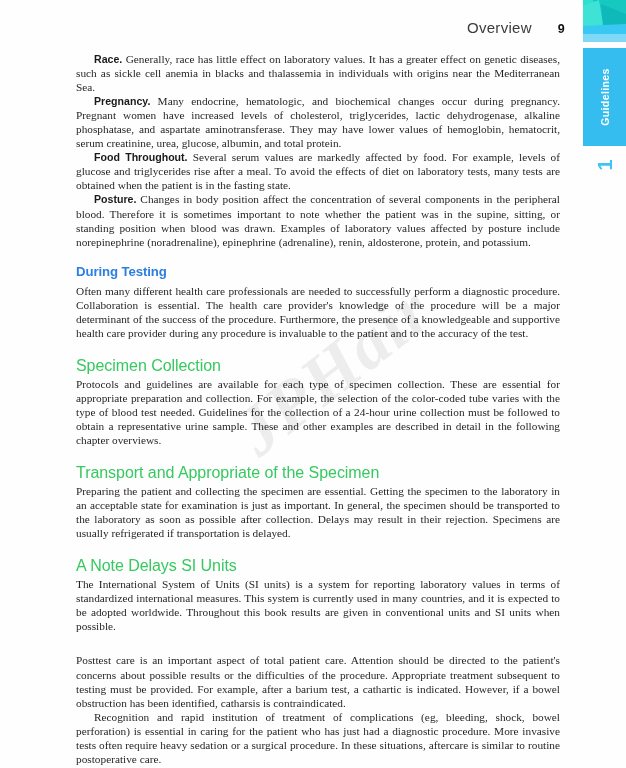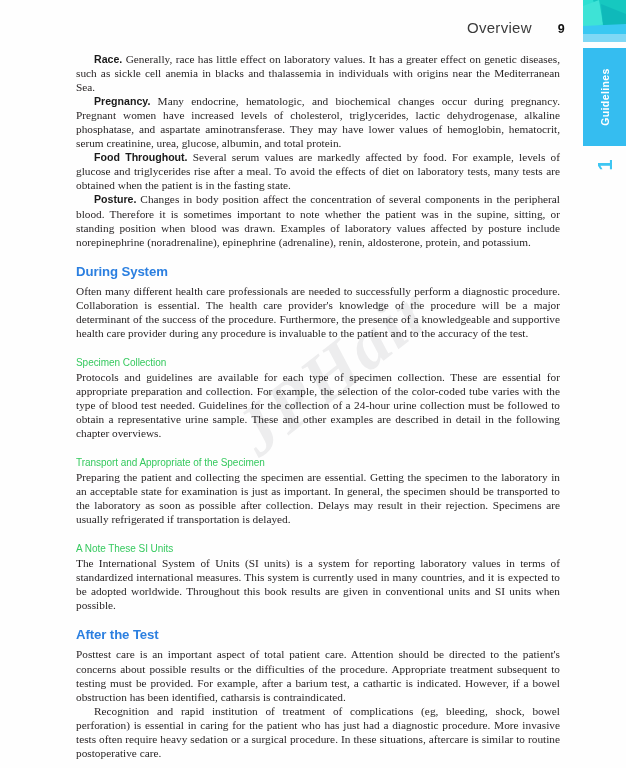--- a/index.html
+++ b/index.html
@@ -156,21 +156,21 @@
     margin: 0;
     font-family: "Liberation Sans", sans-serif;
     font-size: 13.2px;
     font-weight: 700;
     color: #2b7fe0;
     letter-spacing: -0.1px;
   }
   h3.head-green {
     margin: 0;
     font-family: "Liberation Sans", sans-serif;
-    font-size: 10px;
+    font-size: 16px;
     font-weight: 400;
     color: #36c95f;
     letter-spacing: -0.05px;
   }
   .sp-blue   { height: 15px; }
   .sp-green  { height: 17px; }
   .sp-after  { height: 5px; }
   .sp-afterg { height: 2px; }
 </style>
 </head>
@@ -211,39 +211,38 @@
 
     <p class="body indent"><span class="lead">Race.</span><span> Generally, race has little effect on laboratory values. It has a greater effect on genetic diseases, such as sickle cell anemia in blacks and thalassemia in individuals with origins near the Mediterranean Sea.</span></p>
 
     <p class="body indent"><span class="lead">Pregnancy.</span><span> Many endocrine, hematologic, and biochemical changes occur during pregnancy. Pregnant women have increased levels of cholesterol, triglycerides, lactic dehydrogenase, alkaline phosphatase, and aspartate aminotransferase. They may have lower values of hemoglobin, hematocrit, serum creatinine, urea, glucose, albumin, and total protein.</span></p>
 
     <p class="body indent"><span class="lead">Food Throughout.</span><span> Several serum values are markedly affected by food. For example, levels of glucose and triglycerides rise after a meal. To avoid the effects of diet on laboratory tests, many tests are obtained when the patient is in the fasting state.</span></p>
 
     <p class="body indent"><span class="lead">Posture.</span><span> Changes in body position affect the concentration of several components in the peripheral blood. Therefore it is sometimes important to note whether the patient was in the supine, sitting, or standing position when blood was drawn. Examples of laboratory values affected by posture include norepinephrine (noradrenaline), epinephrine (adrenaline), renin, aldosterone, protein, and potassium.</span></p>
 
     <div class="sp-blue"></div>
-    <h2 class="head-blue">During System</h2>
+    <h2 class="head-blue">During Testing</h2>
     <div class="sp-after"></div>
     <p class="body">Often many different health care professionals are needed to successfully perform a diagnostic procedure. Collaboration is essential. The health care provider's knowledge of the procedure will be a major determinant of the success of the procedure. Furthermore, the presence of a knowledgeable and supportive health care provider during any procedure is invaluable to the patient and to the accuracy of the test.</p>
 
     <div class="sp-green"></div>
     <h3 class="head-green">Specimen Collection</h3>
     <div class="sp-afterg"></div>
     <p class="body">Protocols and guidelines are available for each type of specimen collection. These are essential for appropriate preparation and collection. For example, the selection of the color-coded tube varies with the type of blood test needed. Guidelines for the collection of a 24-hour urine collection must be followed to obtain a representative urine sample. These and other examples are described in detail in the following chapter overviews.</p>
 
     <div class="sp-green"></div>
     <h3 class="head-green">Transport and Appropriate of the Specimen</h3>
     <div class="sp-afterg"></div>
     <p class="body">Preparing the patient and collecting the specimen are essential. Getting the specimen to the laboratory in an acceptable state for examination is just as important. In general, the specimen should be transported to the laboratory as soon as possible after collection. Delays may result in their rejection. Specimens are usually refrigerated if transportation is delayed.</p>
 
     <div class="sp-green"></div>
-    <h3 class="head-green">A Note These SI Units</h3>
+    <h3 class="head-green">A Note Delays SI Units</h3>
     <div class="sp-afterg"></div>
     <p class="body">The International System of Units (SI units) is a system for reporting laboratory values in terms of standardized international measures. This system is currently used in many countries, and it is expected to be adopted worldwide. Throughout this book results are given in conventional units and SI units when possible.</p>
 
     <div class="sp-blue"></div>
-    <h2 class="head-blue">After the Test</h2>
     <div class="sp-after"></div>
     <p class="body">Posttest care is an important aspect of total patient care. Attention should be directed to the patient's concerns about possible results or the difficulties of the procedure. Appropriate treatment subsequent to testing must be provided. For example, after a barium test, a cathartic is indicated. However, if a bowel obstruction has been identified, catharsis is contraindicated.</p>
     <p class="body indent">Recognition and rapid institution of treatment of complications (eg, bleeding, shock, bowel perforation) is essential in caring for the patient who has just had a diagnostic procedure. More invasive tests often require heavy sedation or a surgical procedure. In these situations, aftercare is similar to routine postoperative care.</p>
 
   </div>
 </div>
 
 </body></html>

